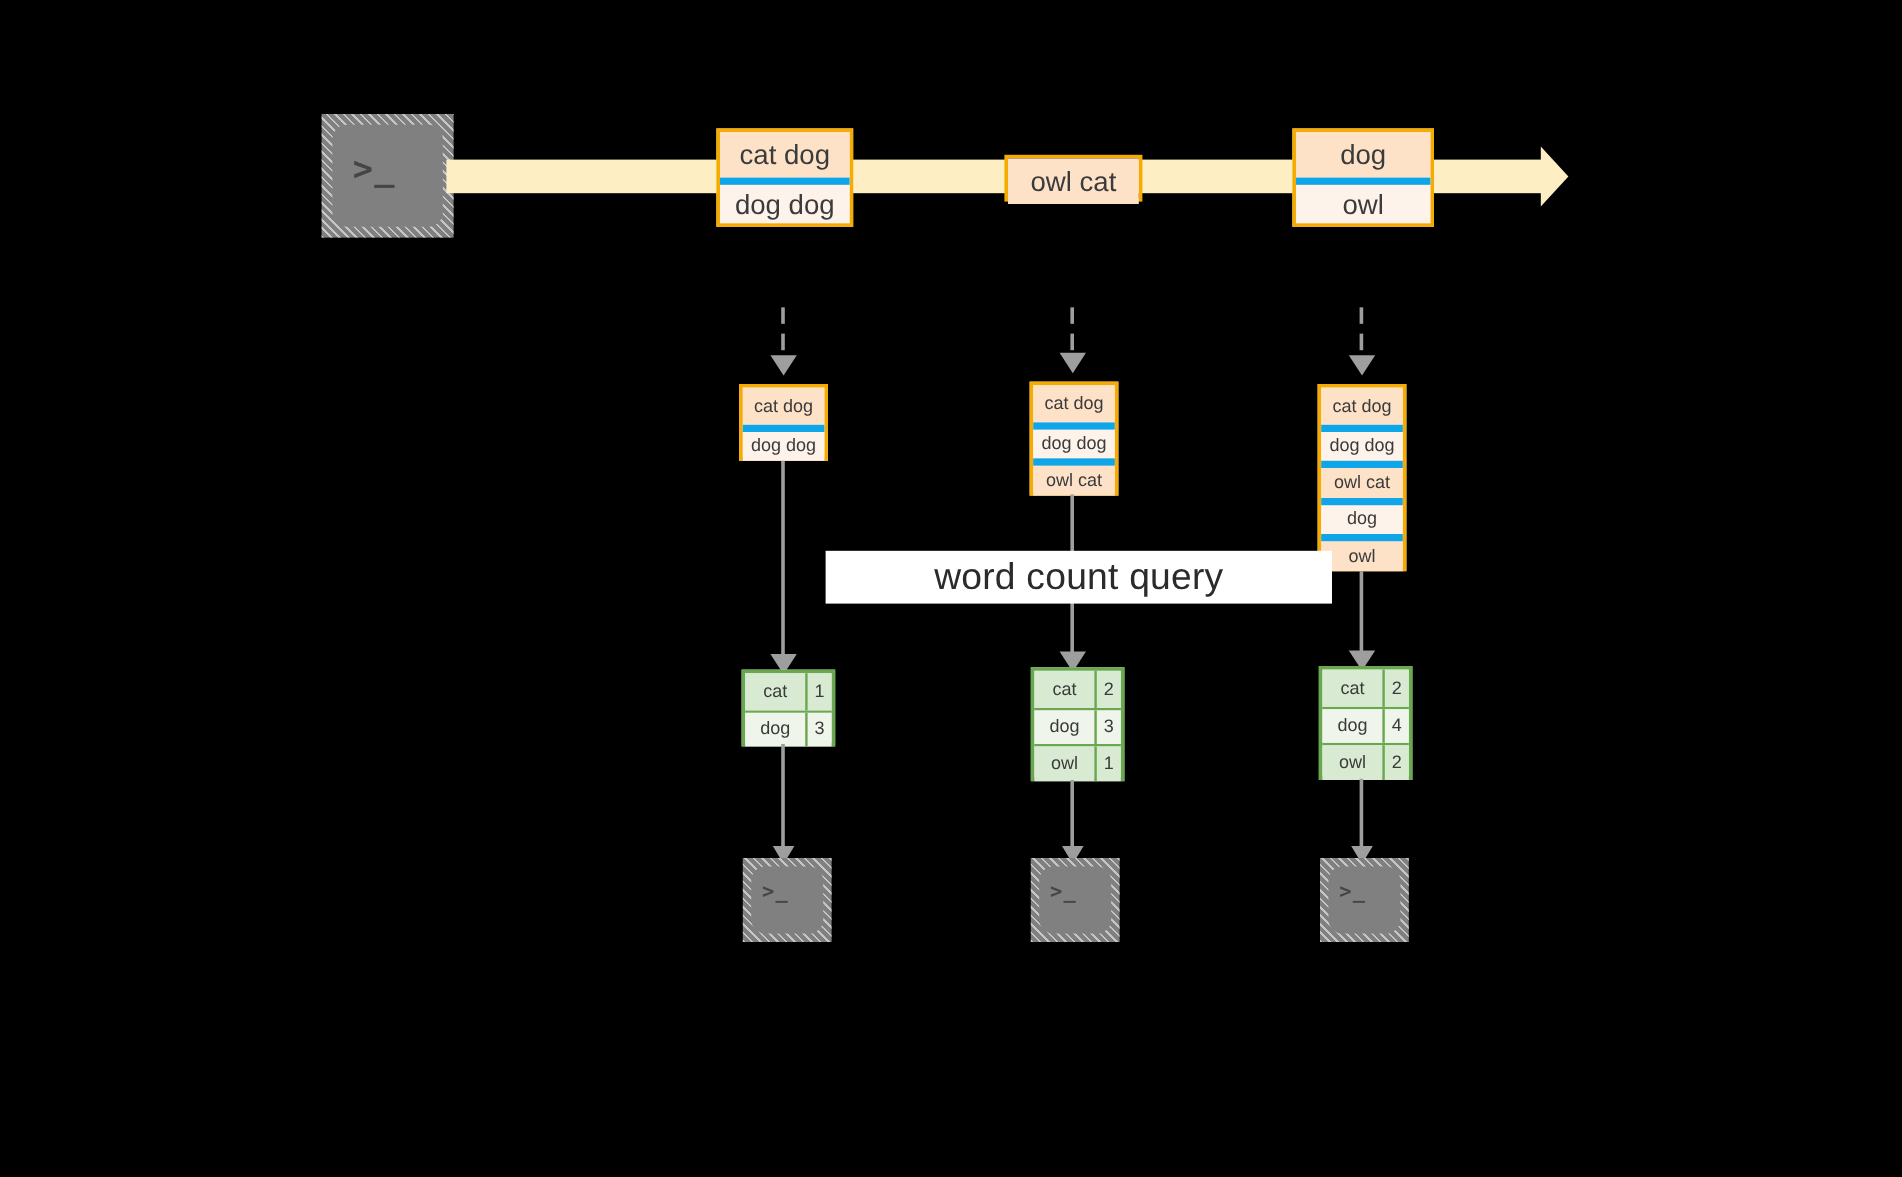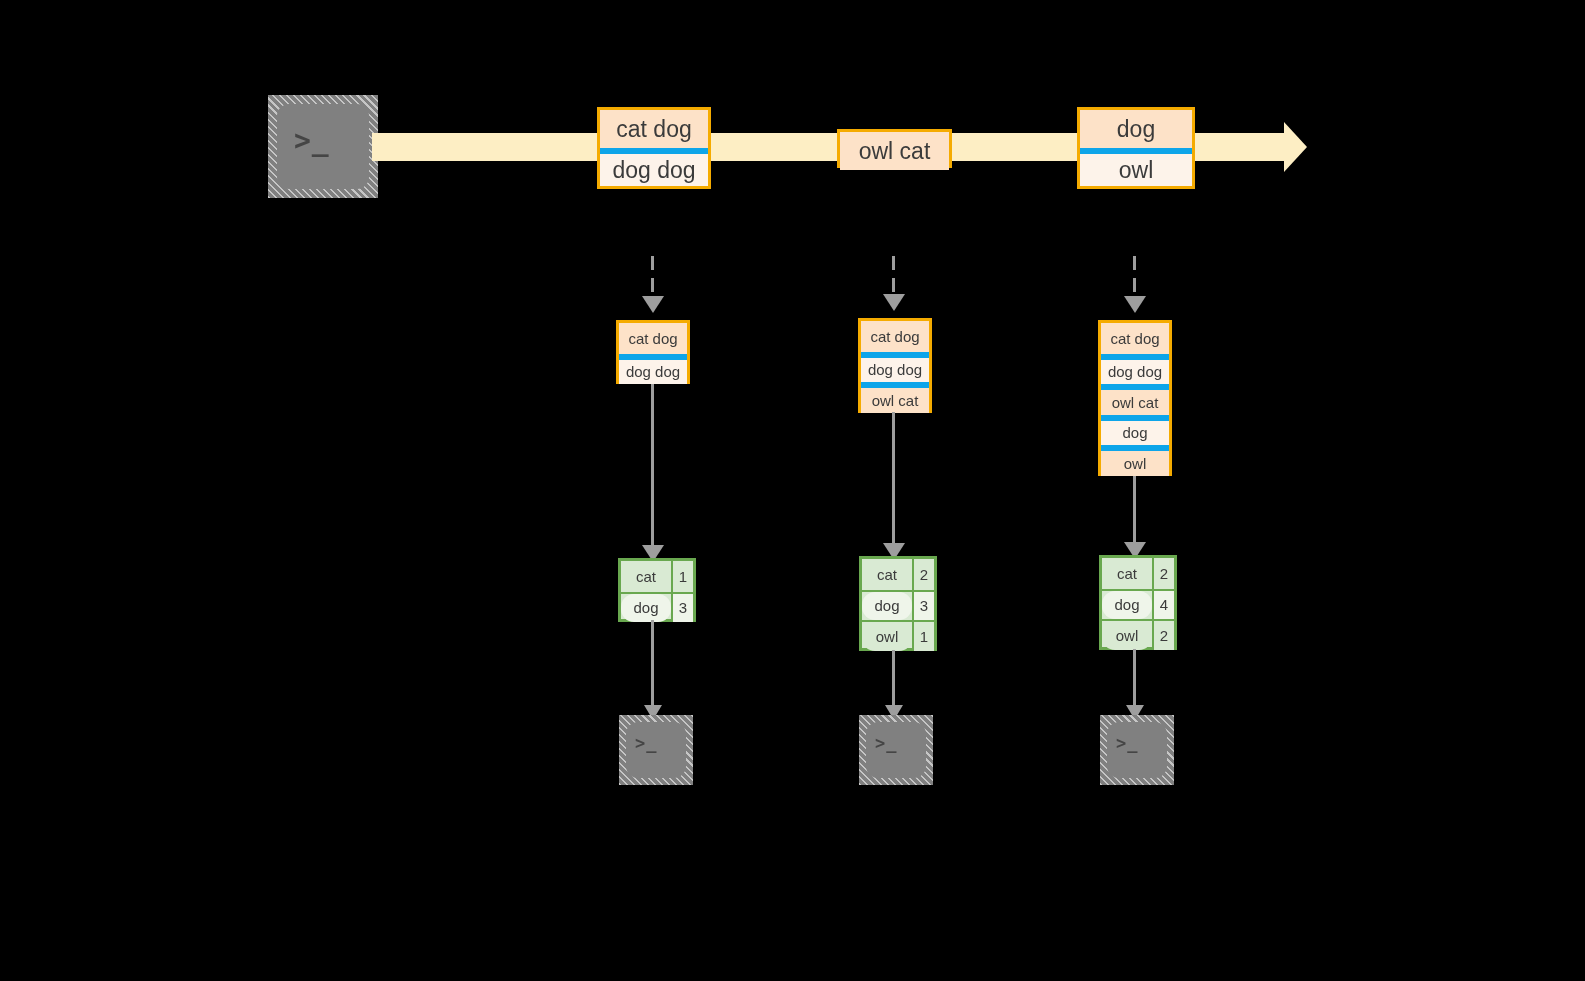--- a/index.html
+++ b/index.html
@@ -95,21 +95,21 @@
   .gtable .grow + .grow { border-top: 2px solid #69a84f; }
   .gtable .gcell {
     box-sizing: border-box;
     display: flex;
     align-items: center;
     justify-content: center;
     font-size: 15px;
     color: #3b3b3b;
     background: #d9ead3;
   }
-  .gtable .gcell.word { width: 60px; border-radius: 13px; }
+  .gtable .gcell.word { width: 60px; }
   .gtable .gcell.count {
     width: 26px;
     border-left: 2px solid #69a84f;
   }
   .gtable .grow.alt .gcell { background: #eff5ea; }
 
   
   .conn-line {
     position: absolute;
     background: #9e9e9e;
@@ -272,14 +272,17 @@
   </div>
 
   <div class="conn-line" style="left:1133px; top:649px; height:61px;"></div>
   <div class="conn-head small" style="left:1126px; top:705px;"></div>
 
   <div class="terminal" style="left:1100px; top:715px; width:74px; height:70px;">
     <div class="inner" style="left:7px; top:7px; right:7px; bottom:7px;"></div>
     <div class="prompt" style="left:16px; top:20px; font-size:17px;">&gt;_</div>
   </div>
 
+  <div class="query-label" style="left:688px; top:459px; width:422px; height:44px;">
+    <span>word count query</span>
+  </div>
 
 </div>
 
 </body></html>

